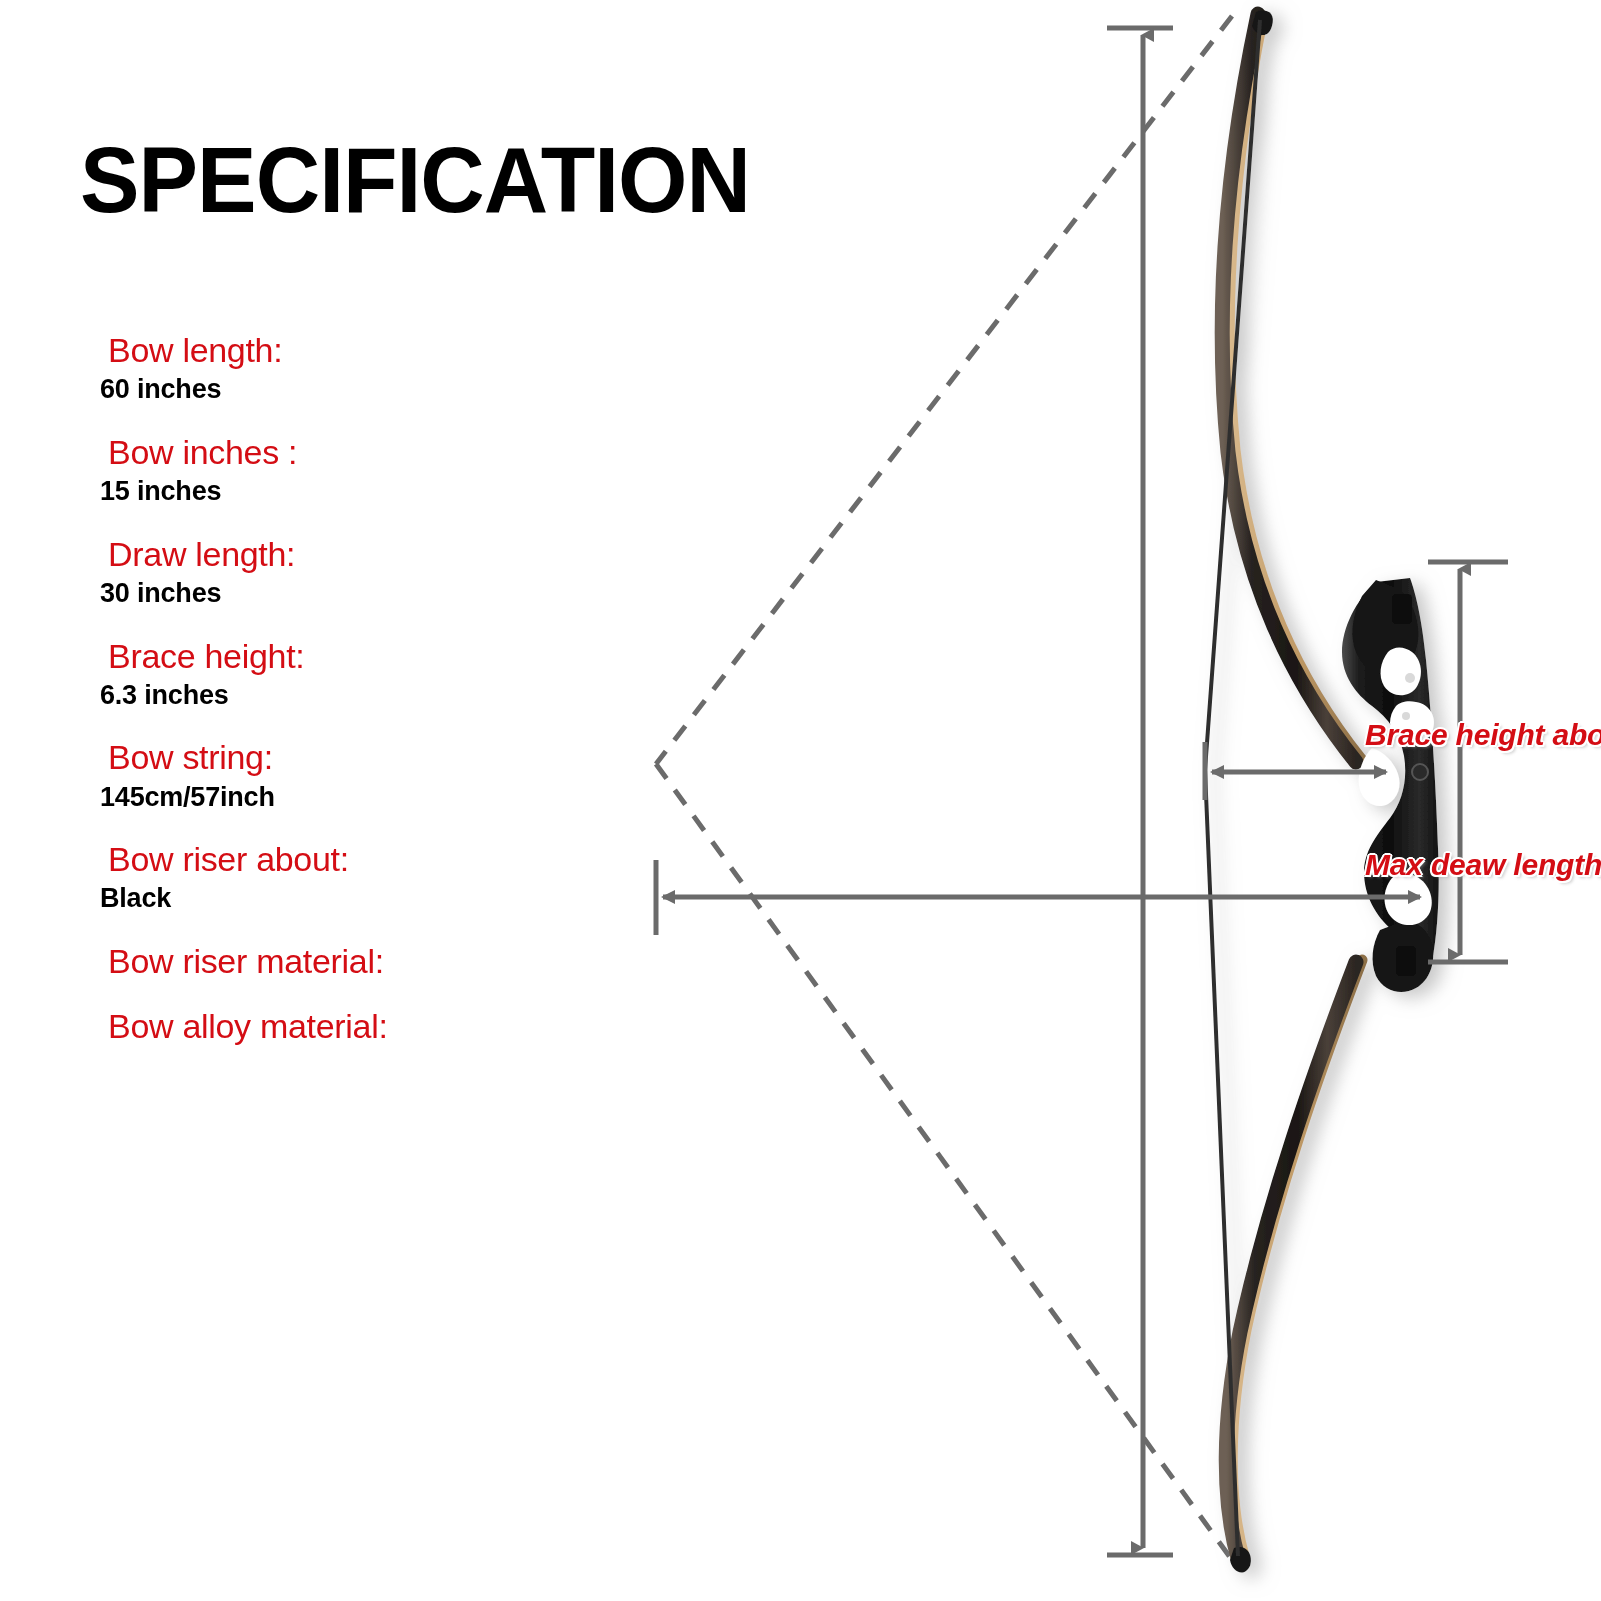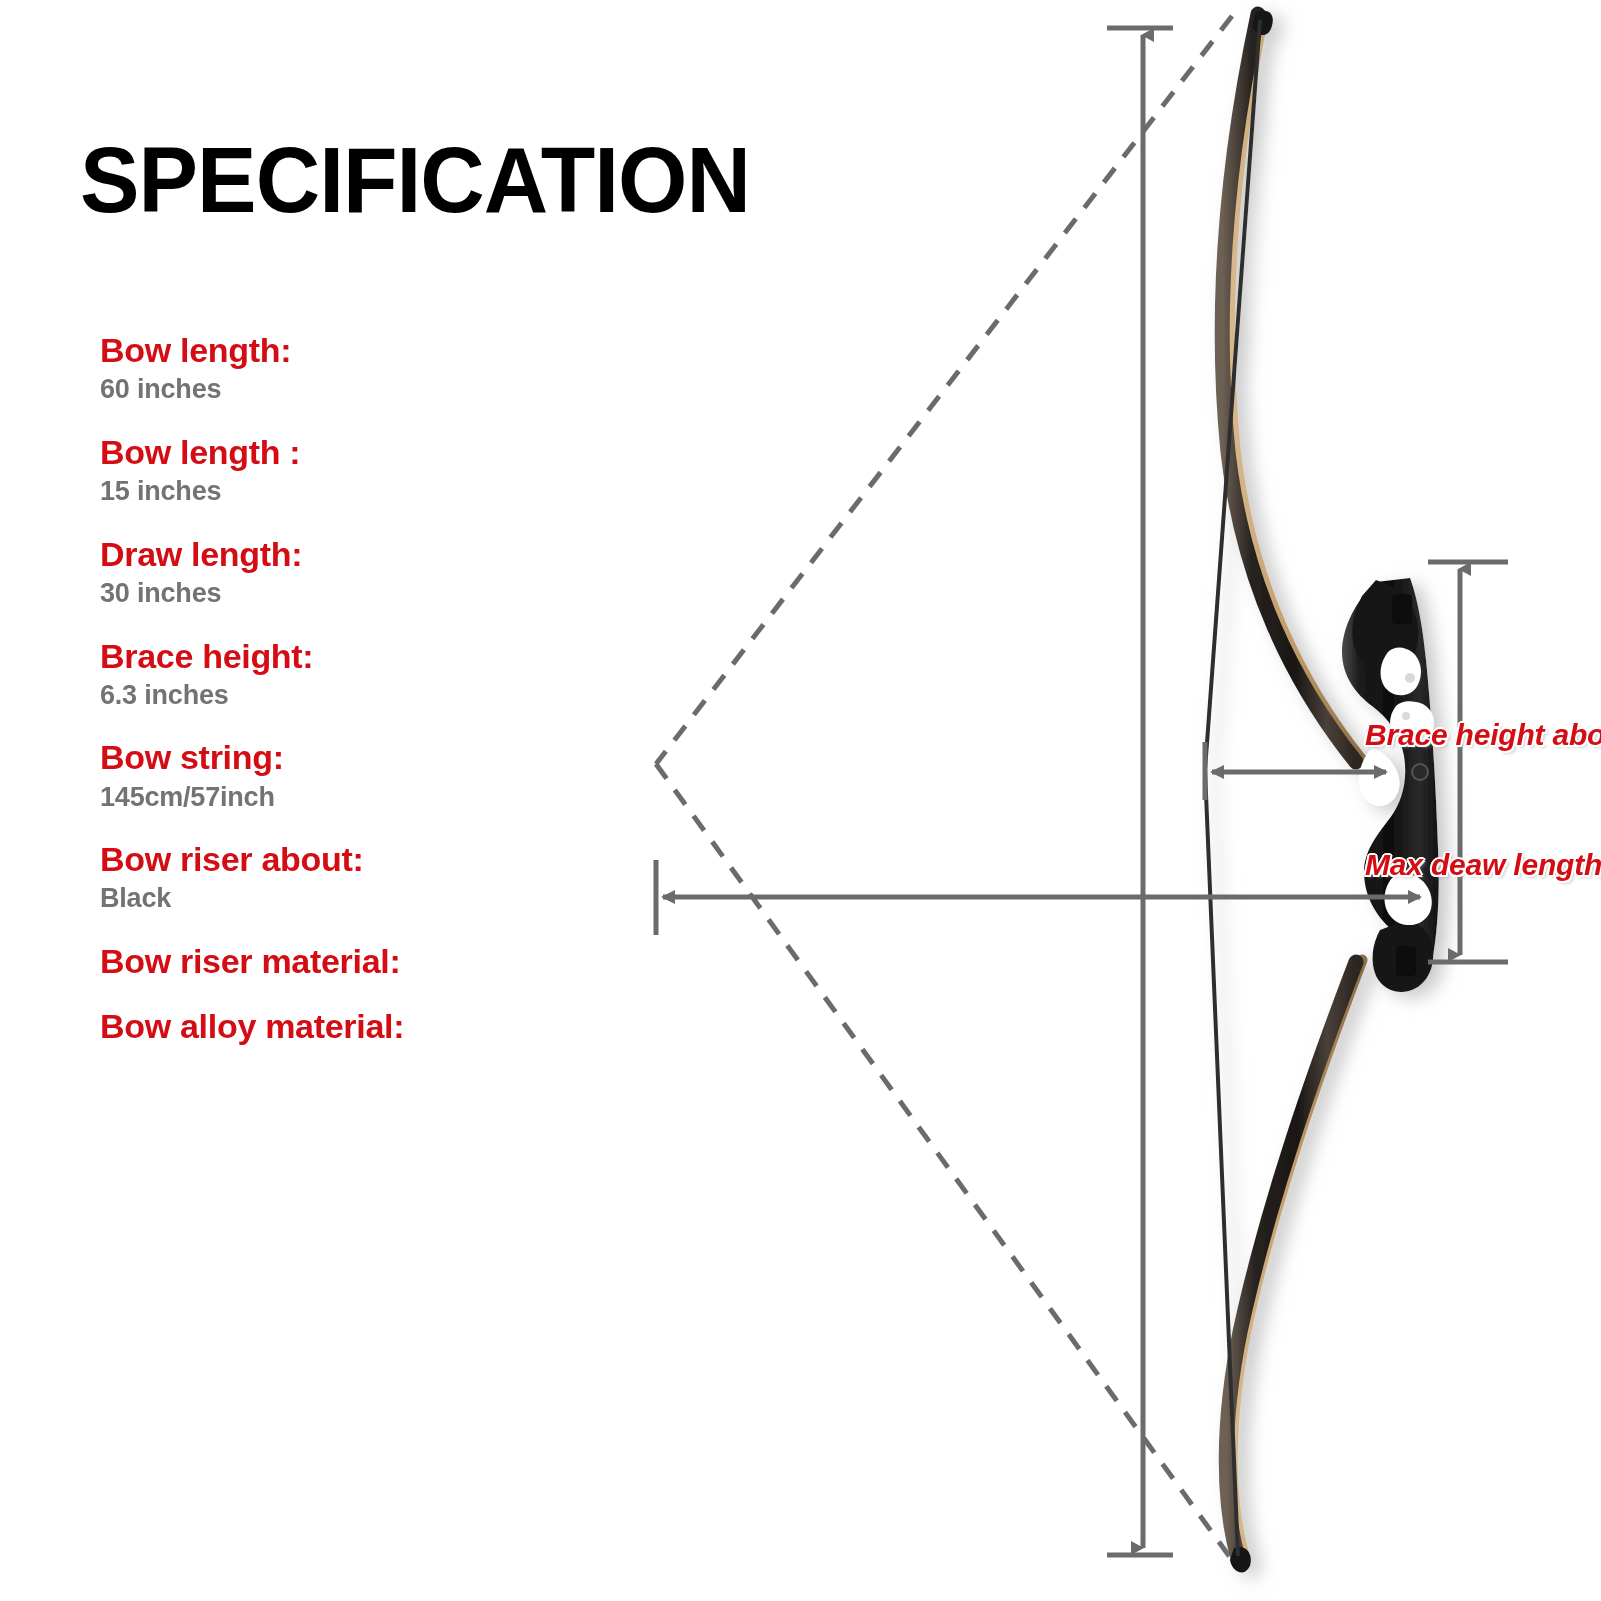--- a/index.html
+++ b/index.html
@@ -51,28 +51,29 @@
     width: 520px;
   }
 
   .spec-item {
     margin-bottom: 25px;
   }
 
   .spec-label {
     color: #D40D14;
     font-size: 34px;
-    font-weight: 700;
+    font-weight: 400;
     line-height: 1.18;
     letter-spacing: -0.3px;
     white-space: nowrap;
+    margin-left: 8px;
   }
 
   .spec-value {
-    color: #737373;
+    color: #000000;
     font-size: 27px;
     font-weight: 700;
     line-height: 1.25;
     letter-spacing: -0.2px;
     margin-top: 3px;
     white-space: nowrap;
   }
 
   
   #diagram {
@@ -124,21 +125,21 @@
     <div id="page-title">SPECIFICATION</div>
 
     <div id="spec-list">
 
       <div class="spec-item">
         <div class="spec-label">Bow length:</div>
         <div class="spec-value">60 inches</div>
       </div>
 
       <div class="spec-item">
-        <div class="spec-label">Bow length :</div>
+        <div class="spec-label">Bow inches :</div>
         <div class="spec-value">15 inches</div>
       </div>
 
       <div class="spec-item">
         <div class="spec-label">Draw length:</div>
         <div class="spec-value">30 inches</div>
       </div>
 
       <div class="spec-item">
         <div class="spec-label">Brace height:</div>

